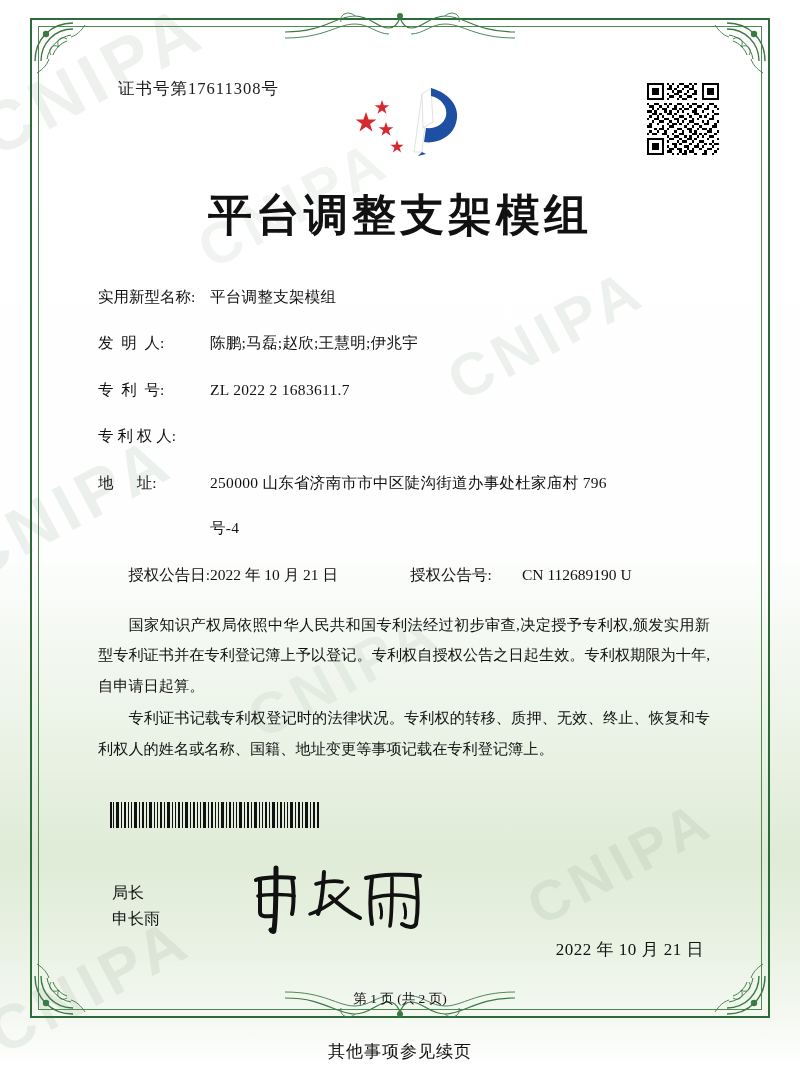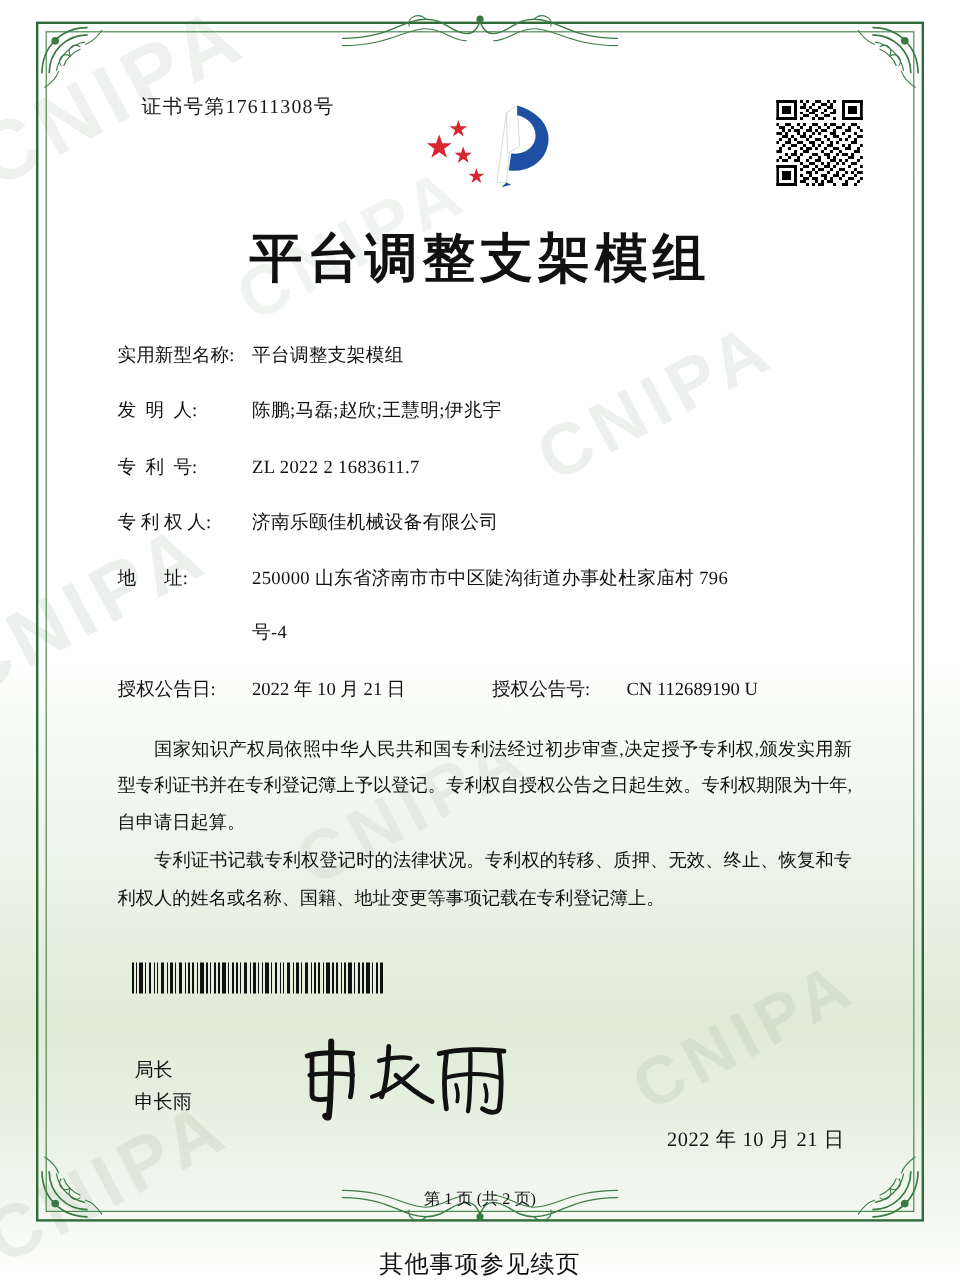--- a/index.html
+++ b/index.html
@@ -151,21 +151,21 @@
     letter-spacing: 0.3px;
   }
   .field-value2 {
     margin-left: 112px;
   }
   .inline-pair {
     display: flex;
     align-items: baseline;
     margin-bottom: 17px;
   }
-  .ip-label { width: 112px; flex: 0 0 112px; white-space: pre; }
+  .ip-label { width: 112px; flex: 0 0 112px; white-space: pre; text-align: right; }
   .ip-value { flex: 0 0 200px; }
   .ip-label2 { flex: 0 0 112px; white-space: pre; }
   .ip-value2 { flex: 1; }
 
   
   .paras {
     position: absolute;
     left: 98px; top: 610px;
     width: 612px;
     font-size: 15.2px;
@@ -212,21 +212,21 @@
     position: absolute;
     left: 0; right: 0; top: 990px;
     text-align: center;
     font-size: 13.5px;
     color: #111;
   }
   .footnote {
     position: absolute;
     left: 0; right: 0; top: 1040px;
     text-align: center;
-    font-size: 20px;
+    font-size: 17px;
     color: #111;
     letter-spacing: 1px;
   }
 </style>
 </head>
 <body>
 
 <div class="page">
 
   <div class="watermark wm1">CNIPA</div>
@@ -555,21 +555,20 @@
     <div class="field-row">
       <div class="field-label">发  明  人:</div>
       <div class="field-value">陈鹏;马磊;赵欣;王慧明;伊兆宇</div>
     </div>
     <div class="field-row">
       <div class="field-label">专  利  号:</div>
       <div class="field-value">ZL 2022 2 1683611.7</div>
     </div>
     <div class="field-row">
       <div class="field-label">专 利 权 人:</div>
-      <div class="field-value">济南乐颐佳机械设备有限公司</div>
     </div>
     <div class="field-row" style="margin-bottom:16px">
       <div class="field-label">地      址:</div>
       <div class="field-value">250000  山东省济南市市中区陡沟街道办事处杜家庙村 796</div>
     </div>
     <div class="field-value field-value2" style="margin-bottom:17px">号-4</div>
 
     <div class="inline-pair">
       <div class="ip-label">授权公告日:</div>
       <div class="ip-value">2022 年 10 月 21 日</div>

